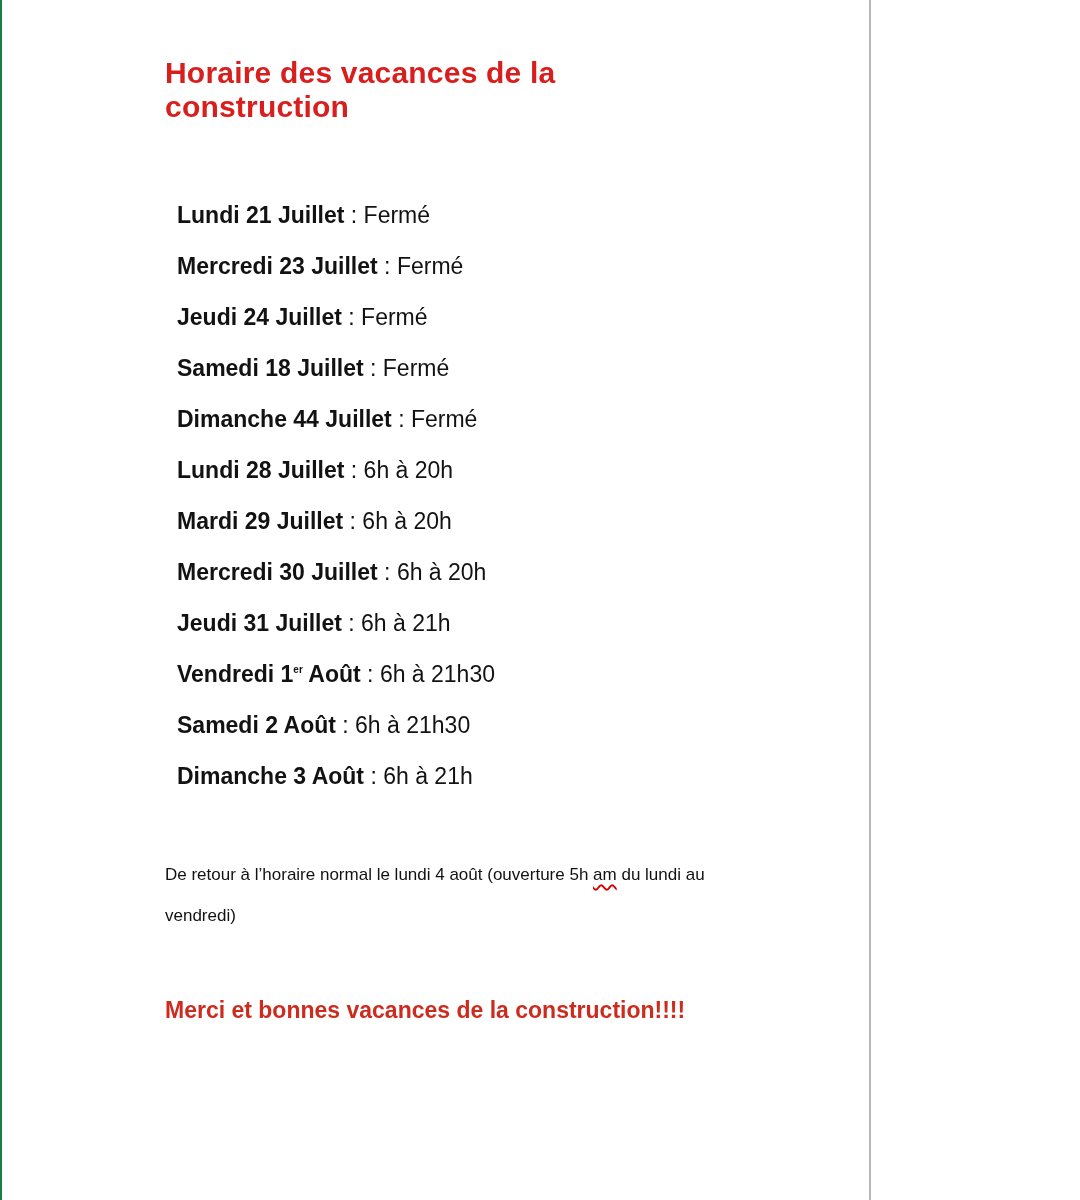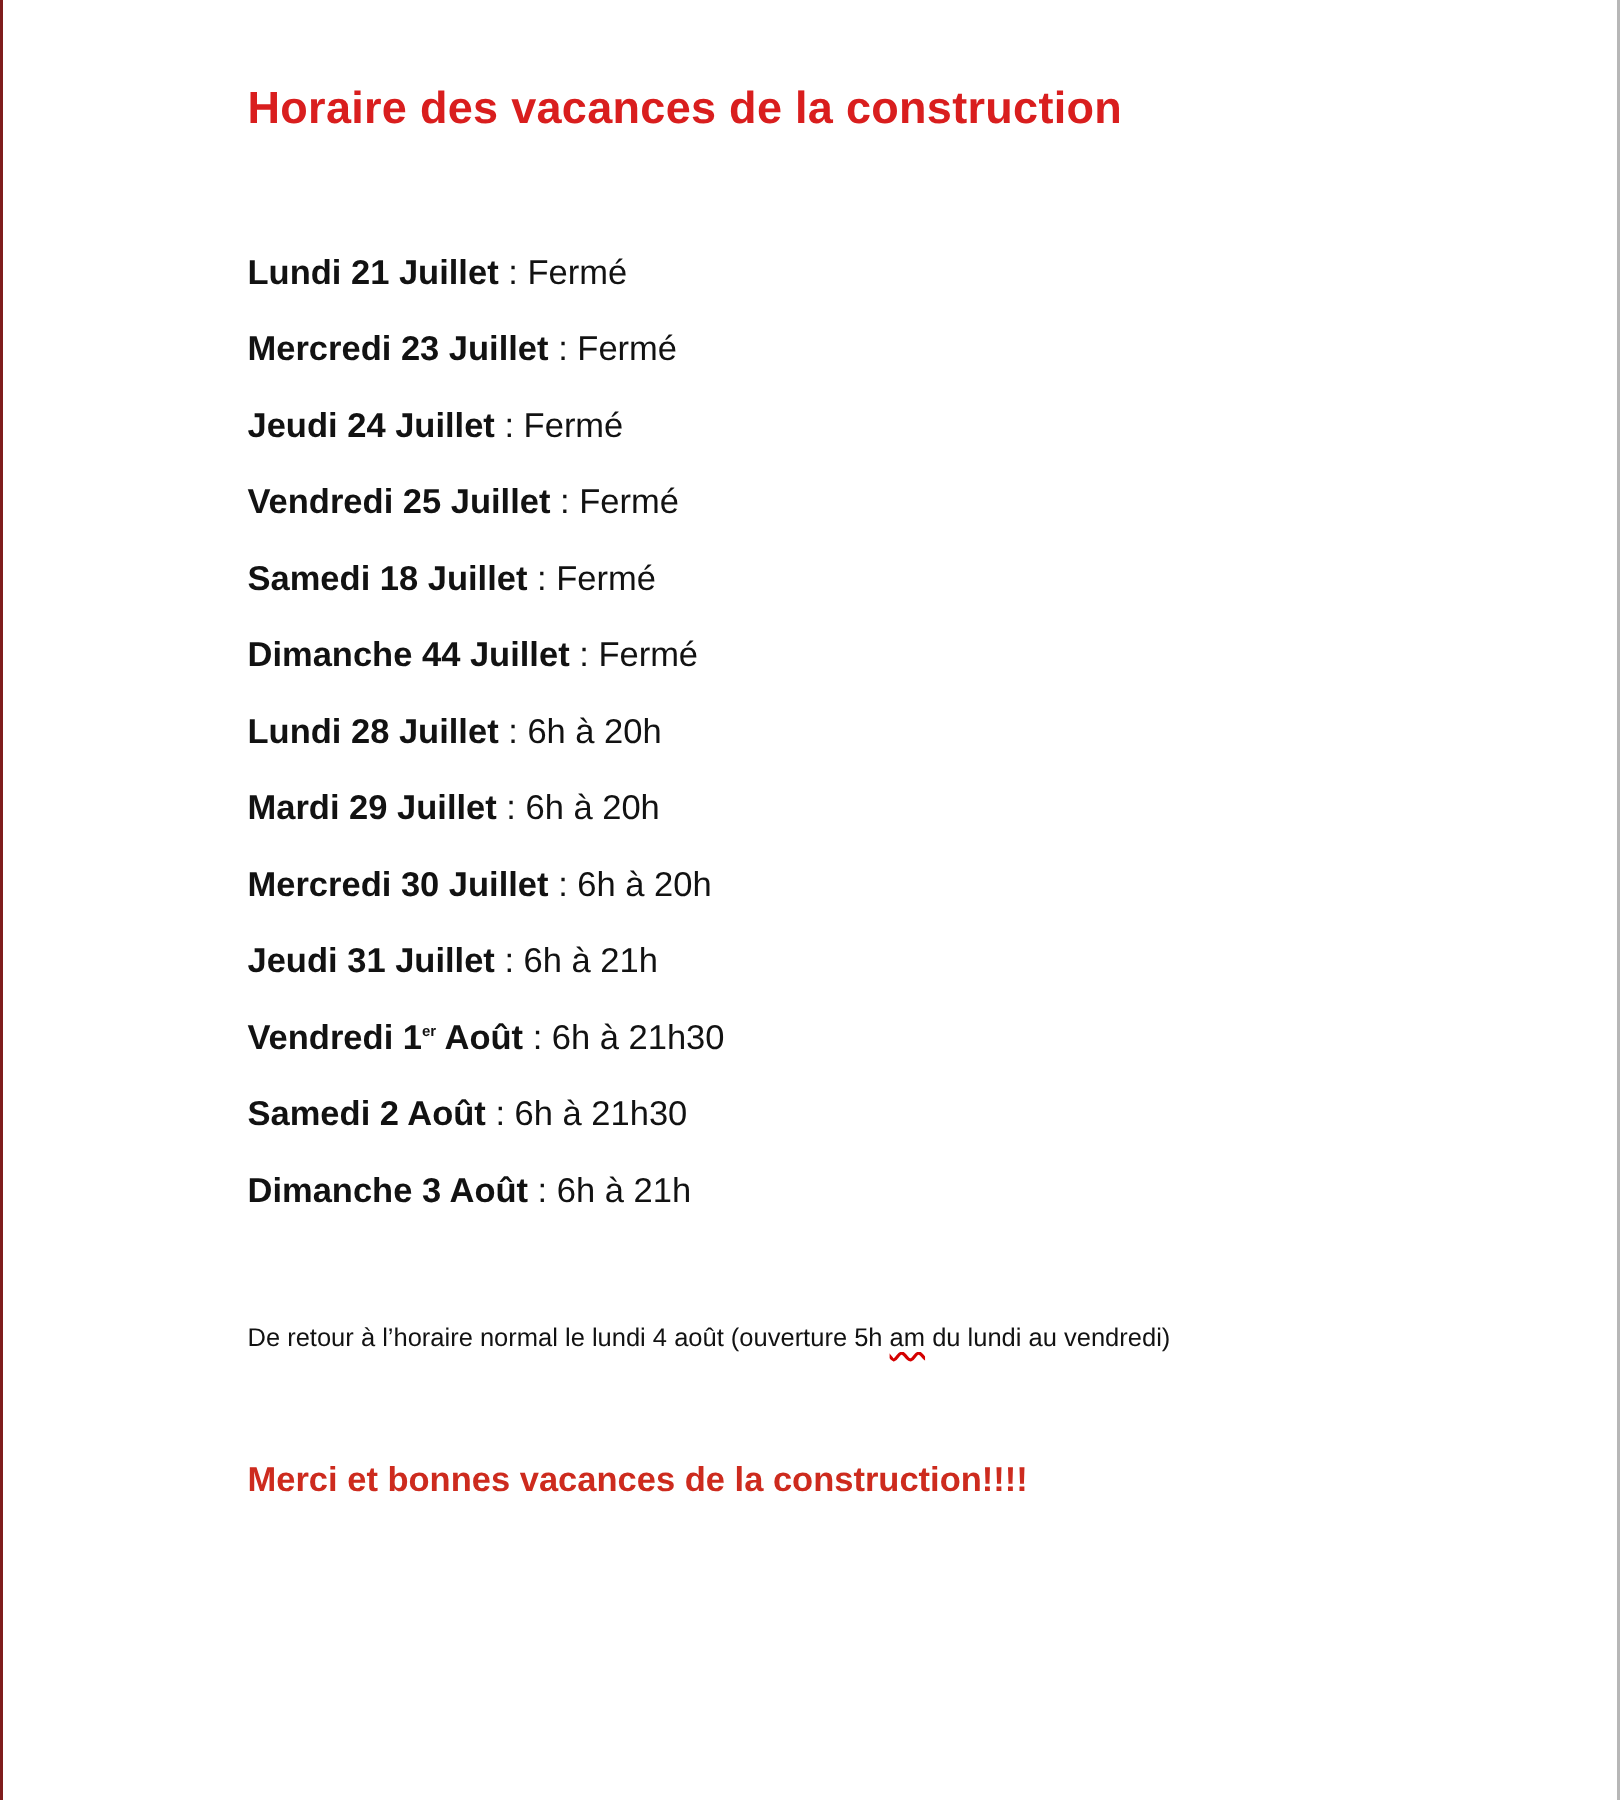--- a/index.html
+++ b/index.html
@@ -3,41 +3,41 @@
 <meta charset="utf-8">
 <style>
   html, body {
     margin: 0;
     padding: 0;
     background: #ffffff;
     font-family: "Liberation Sans", "DejaVu Sans", sans-serif;
   }
   .page {
     position: relative;
-    width: 1080px;
+    width: 871px;
     height: 1200px;
     background: #ffffff;
     box-sizing: border-box;
-    border-left: 2px solid #7f1d1d;
+    border-left: 2px solid #15803d;
     border-right: 2px solid #b7b7b7;
     overflow: hidden;
   }
   .content {
     box-sizing: border-box;
     padding: 56px 150px 0 163px;
   }
   .doc-title {
     margin: 0 0 66px 0;
     font-size: 30px;
     font-weight: bold;
     color: #d91e1e;
     letter-spacing: 0.2px;
   }
   .schedule {
-    margin: 0;
+    margin: 12px;
     padding: 0;
   }
   .row {
     margin: 0;
     padding: 0;
     font-size: 23px;
     line-height: 51px;
     color: #121212;
   }
   .row .day {
@@ -88,21 +88,20 @@
 
     <div class="schedule">
 
       <p class="row"><span class="day">Lundi 21 Juillet</span><span class="sep"> : </span><span class="hours">Fermé</span></p>
 
 
       <p class="row"><span class="day">Mercredi 23 Juillet</span><span class="sep"> : </span><span class="hours">Fermé</span></p>
 
       <p class="row"><span class="day">Jeudi 24 Juillet</span><span class="sep"> : </span><span class="hours">Fermé</span></p>
 
-      <p class="row"><span class="day">Vendredi 25 Juillet</span><span class="sep"> : </span><span class="hours">Fermé</span></p>
 
       <p class="row"><span class="day">Samedi 18 Juillet</span><span class="sep"> : </span><span class="hours">Fermé</span></p>
 
       <p class="row"><span class="day">Dimanche 44 Juillet</span><span class="sep"> : </span><span class="hours">Fermé</span></p>
 
       <p class="row"><span class="day">Lundi 28 Juillet</span><span class="sep"> : </span><span class="hours">6h à 20h</span></p>
 
       <p class="row"><span class="day">Mardi 29 Juillet</span><span class="sep"> : </span><span class="hours">6h à 20h</span></p>
 
       <p class="row"><span class="day">Mercredi 30 Juillet</span><span class="sep"> : </span><span class="hours">6h à 20h</span></p>

